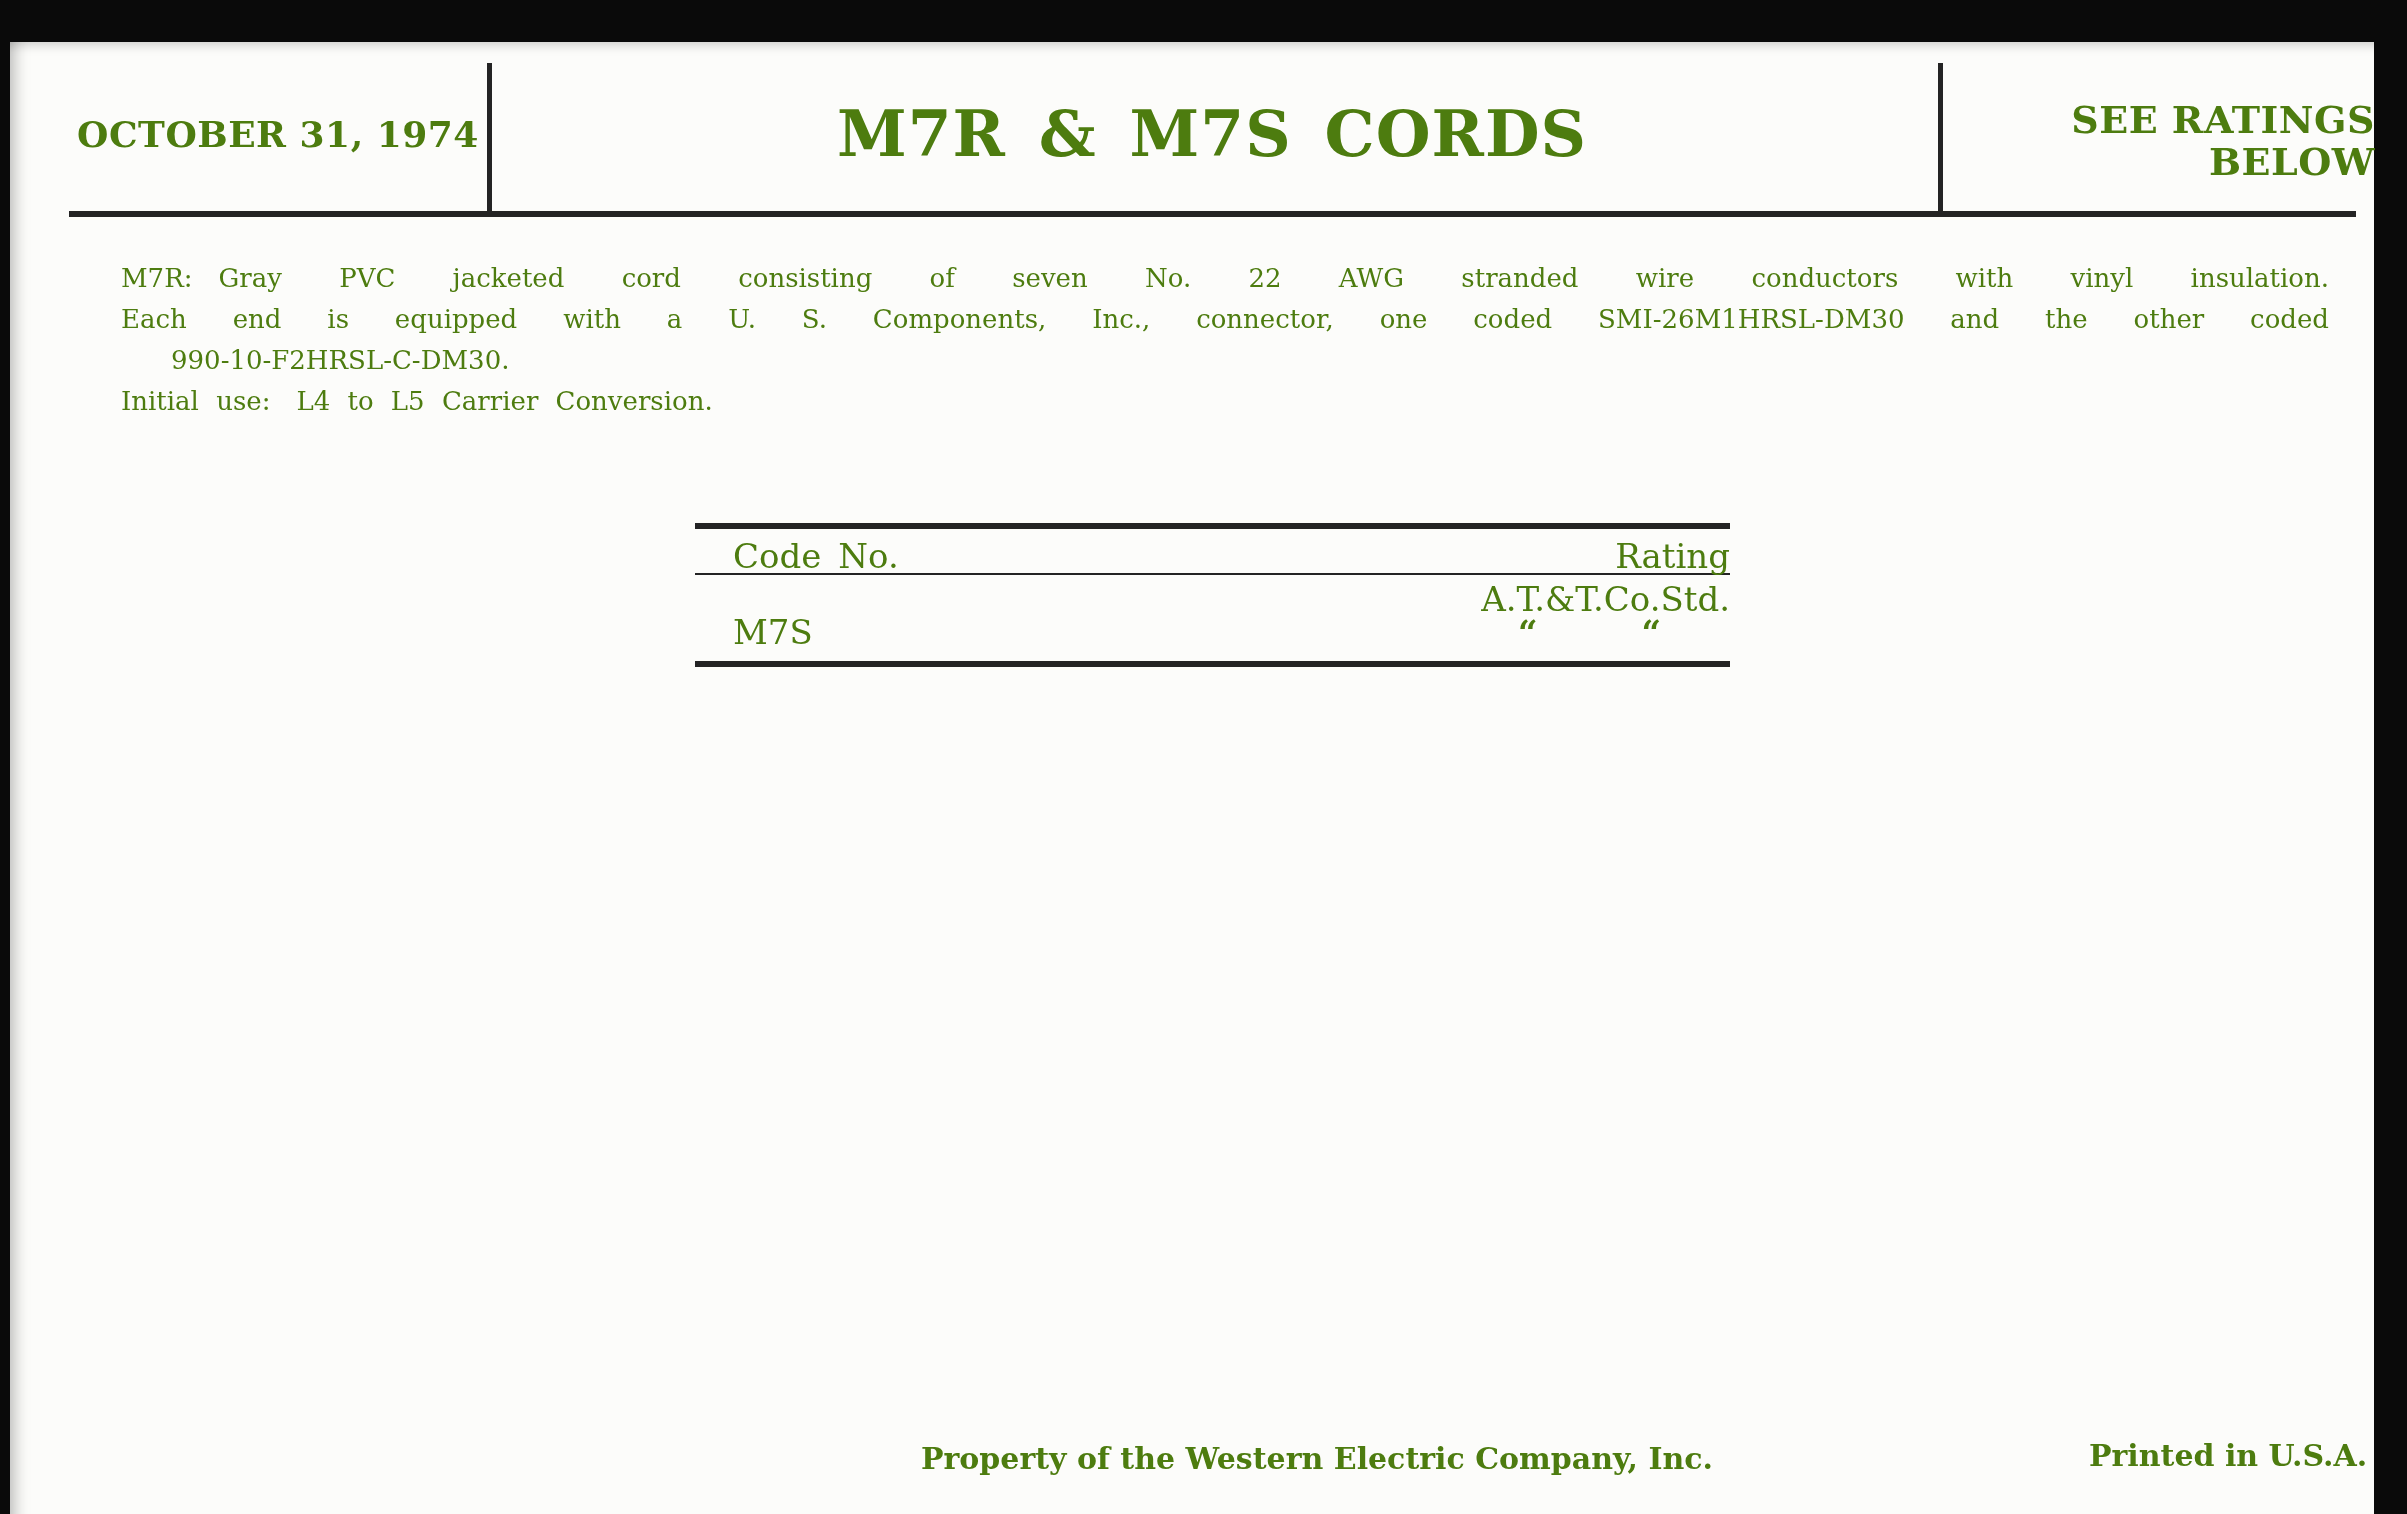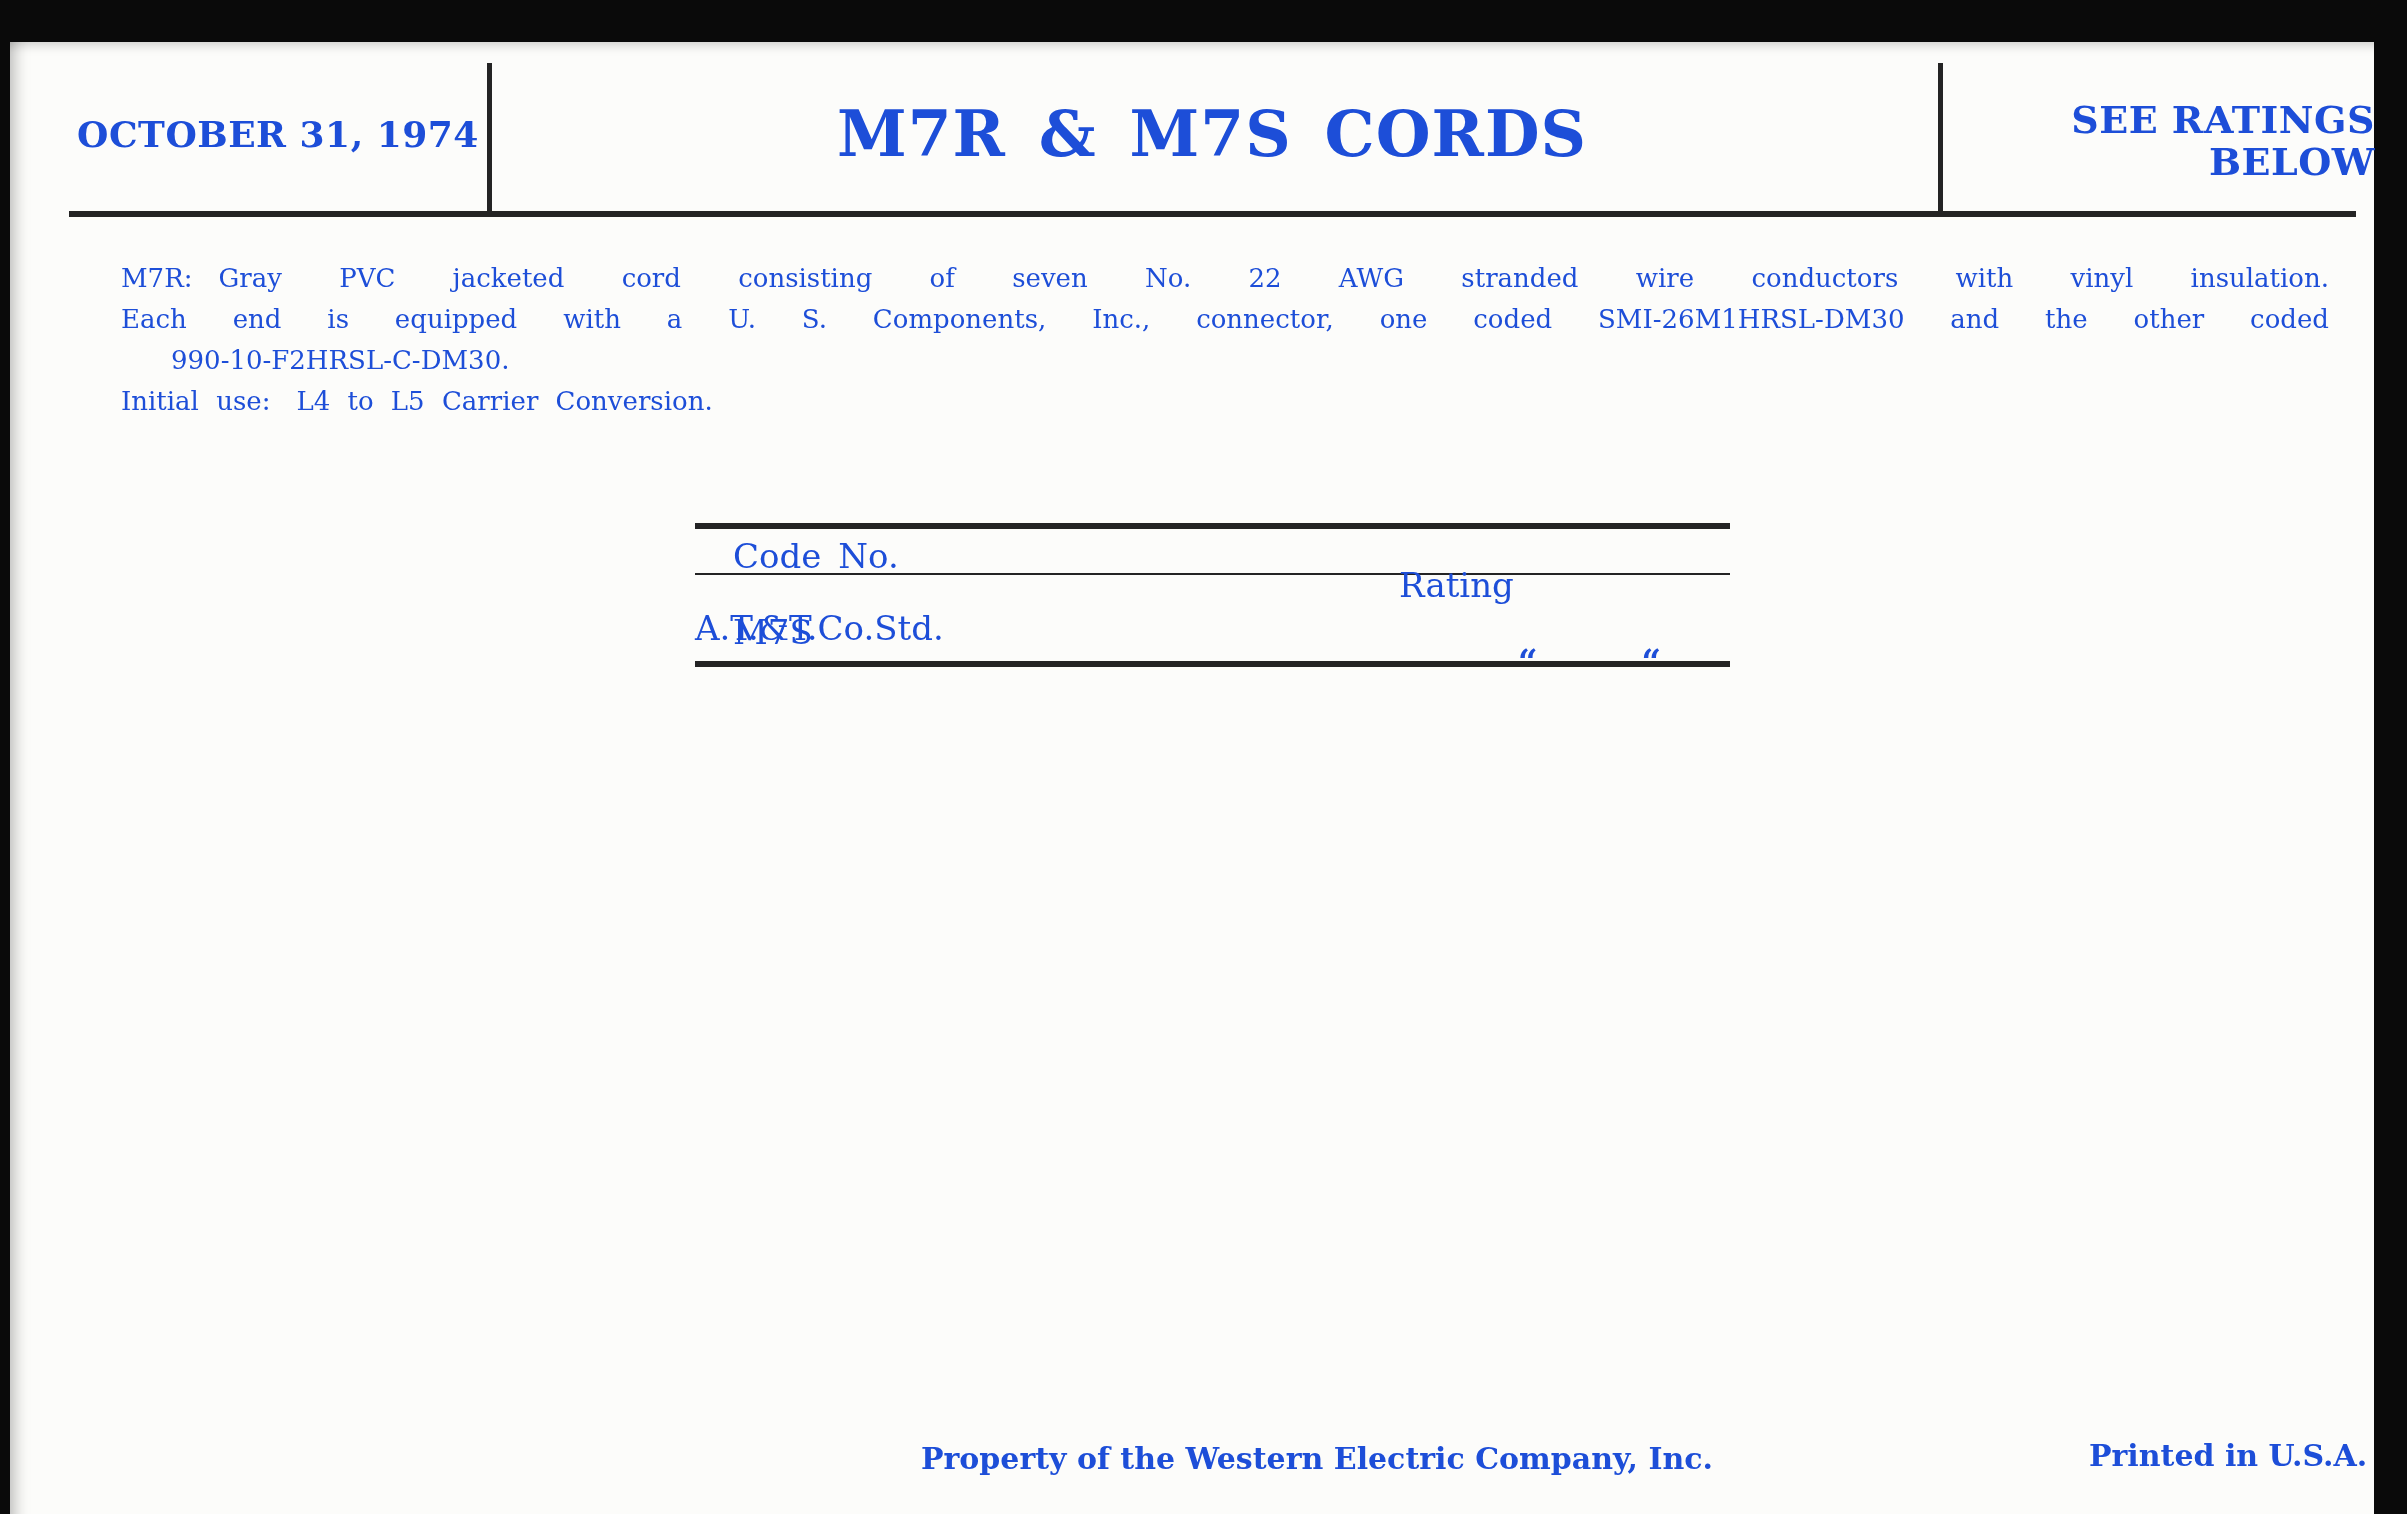--- a/index.html
+++ b/index.html
@@ -1,17 +1,17 @@
 <!DOCTYPE html>
 <html><head>
 <meta charset="utf-8">
 <style>
   html,body{margin:0;padding:0;background:#050505;}
   .scan{position:relative;width:2408px;height:1515px;background:#0a0a0a;overflow:hidden;
-        font-family:"DejaVu Serif","Liberation Serif",serif;color:#1d4ed8;}
+        font-family:"DejaVu Serif","Liberation Serif",serif;color:#4d7c0f;}
   .page{position:absolute;left:10px;top:42px;width:2364px;height:1473px;background:#fcfcfa;
         box-shadow:inset 22px 0 16px -18px rgba(0,0,0,.28), inset 0 14px 12px -12px rgba(0,0,0,.22);}
 
   
   .hdr-date{position:absolute;left:59px;top:71px;width:418px;text-align:center;
             font-size:36px;font-weight:bold;letter-spacing:0.5px;line-height:42px;white-space:nowrap;}
   .vrule{position:absolute;top:21px;width:5px;height:149px;background:#242424;}
   .vrule-left{left:477px;}
   .vrule-right{left:1928px;}
   .hdr-title{position:absolute;left:477px;top:55px;width:1450px;text-align:center;
@@ -27,21 +27,21 @@
   .line.indent{padding-left:50px;}
 
   
   .ratings-table{position:absolute;left:685px;top:481px;width:1035px;font-size:34px;}
   .t-rule{width:100%;background:#242424;}
   .t-rule.thick{height:6px;}
   .t-rule.thin{height:2px;}
   .t-head{height:44px;line-height:54px;}
   .t-row{display:flex;}
   .t-c1{width:704px;padding-left:38px;box-sizing:border-box;}
-  .t-c2{flex:1;text-align:left;margin-top:29px;}
+  .t-c2{flex:1;text-align:right;}
   .t-body{padding:8px 0 12px 0;}
   .t-body .t-row{height:33px;line-height:33px;}
   .dittos{display:flex;justify-content:center;gap:104px;padding-left:50px;box-sizing:border-box;
           font-weight:bold;font-size:34px;}
   .ditto{display:inline-block;line-height:33px;}
 
   
   .footer-left{position:absolute;left:911px;top:1399px;font-size:30px;font-weight:bold;white-space:nowrap;}
   .footer-right{position:absolute;left:2079px;top:1396px;font-size:30px;font-weight:bold;white-space:nowrap;}
 </style>

